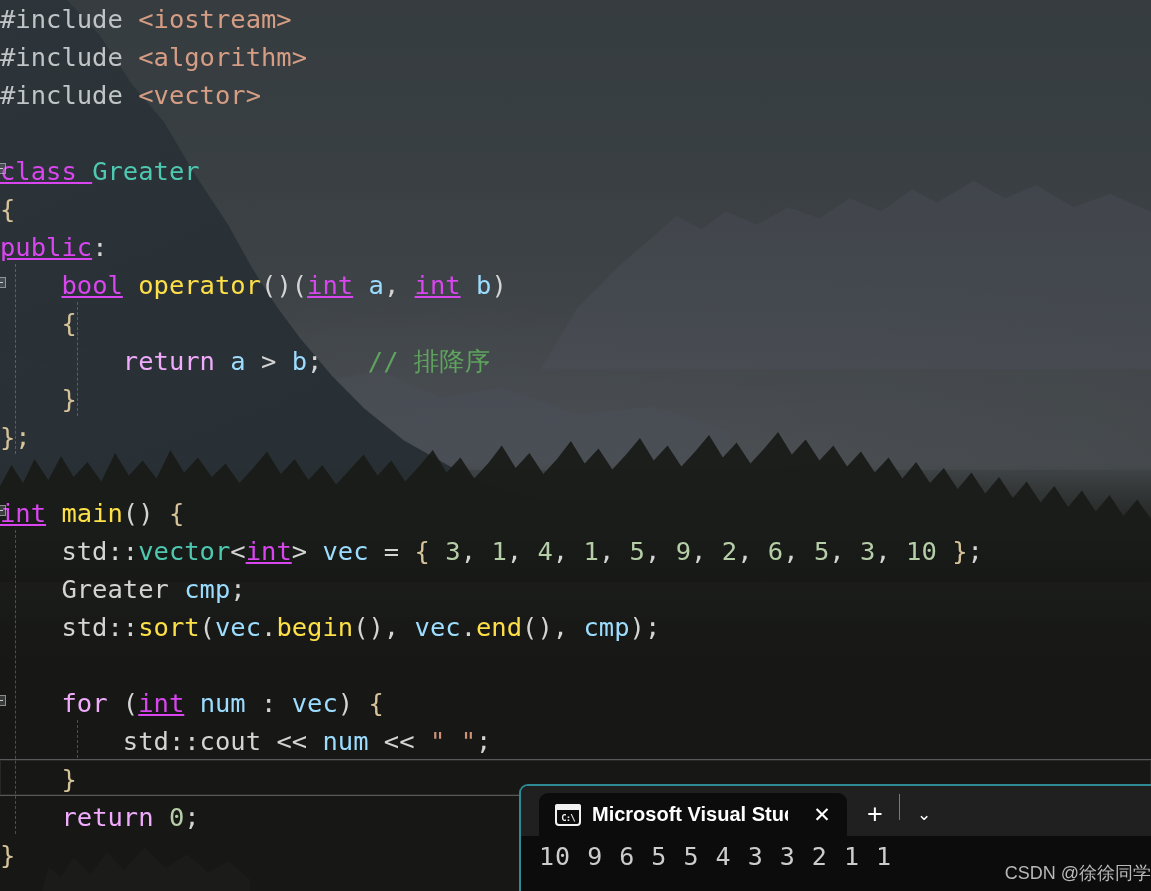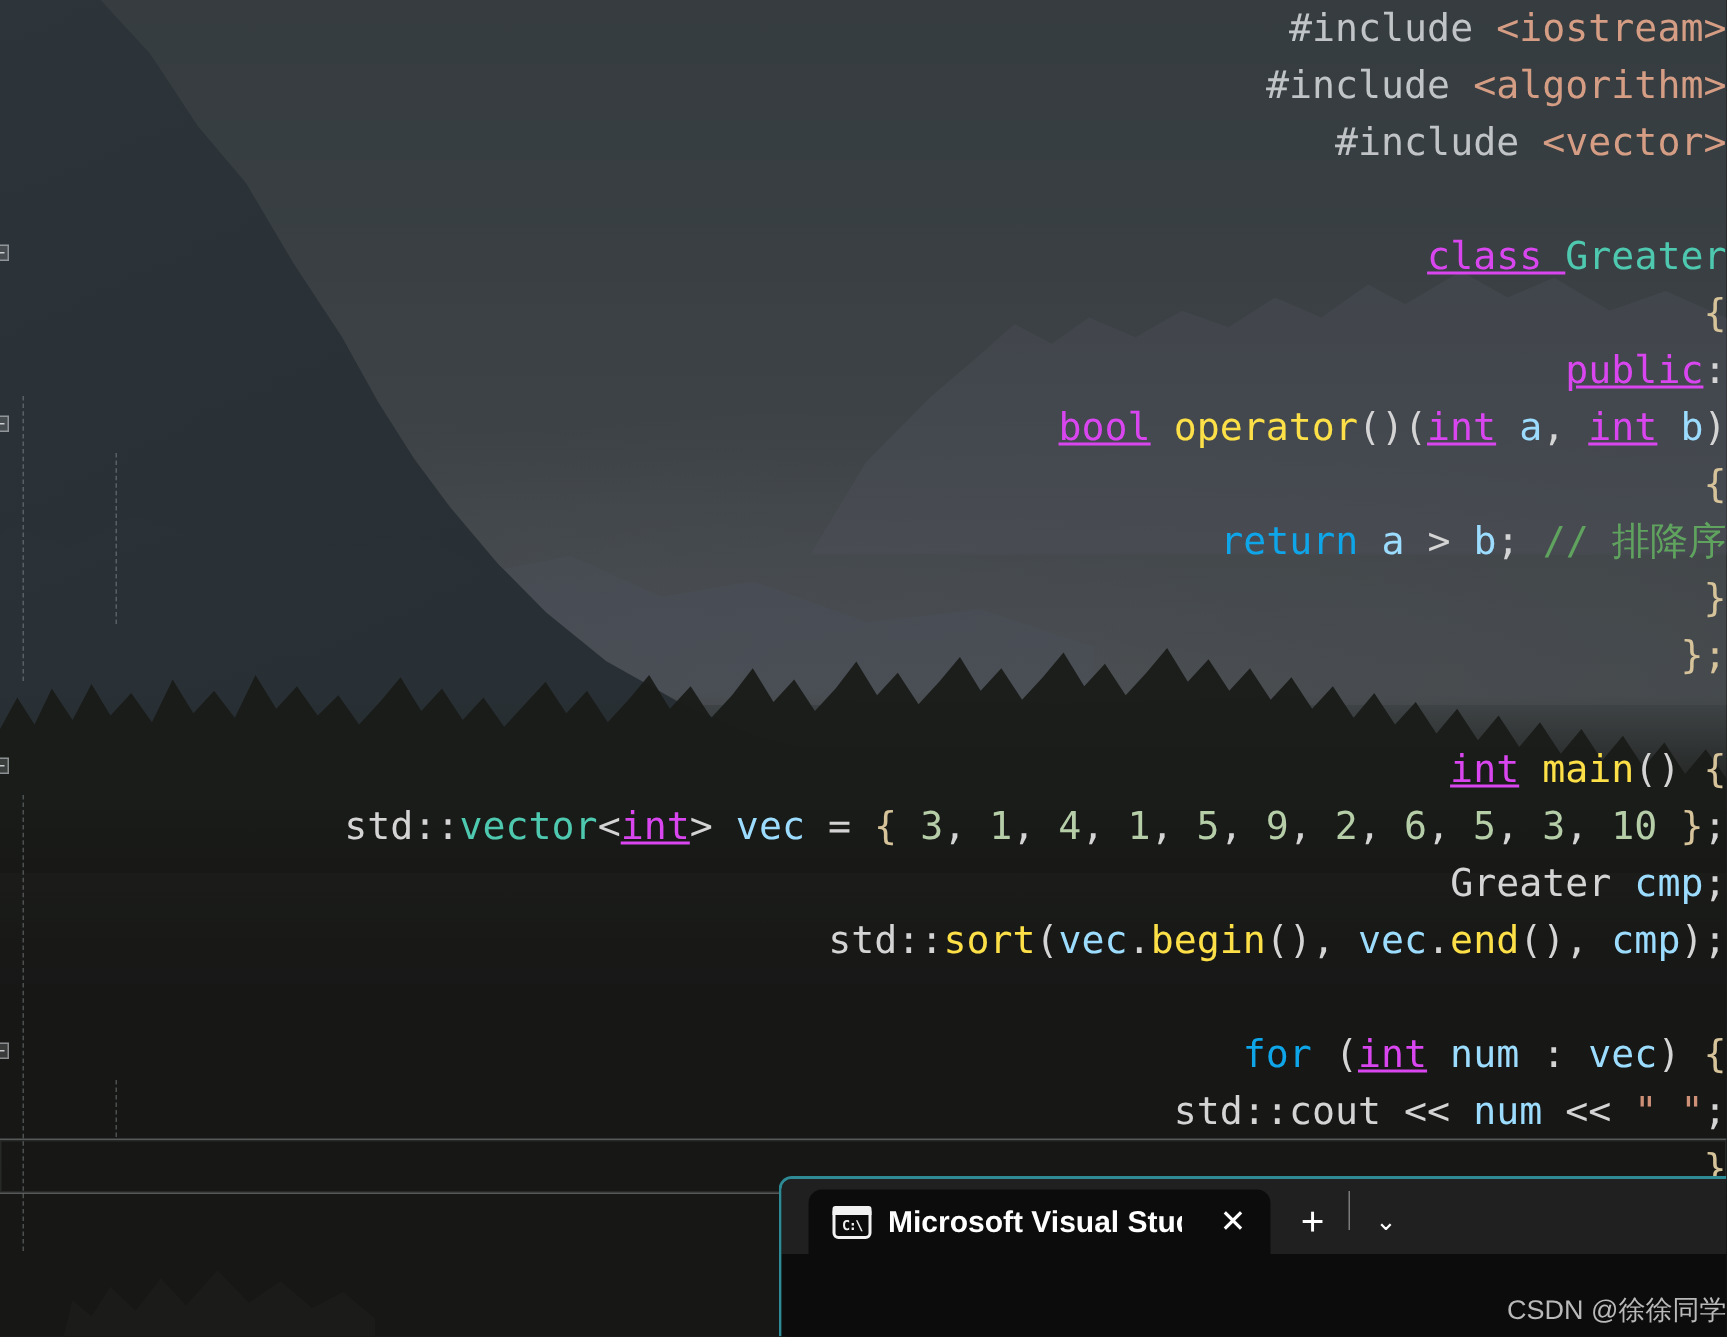--- a/index.html
+++ b/index.html
@@ -111,21 +111,20 @@
     font-size:25.5px;
     line-height:38px;
     white-space:pre;
     letter-spacing:0px;
   }
   .ln {
     position:relative;
     height:38px;
     padding-left:0px;
     color:#d4d4d4;
-    text-align:right;
   }
   
   .guide {
     position:absolute;
     width:1px;
     border-left:1px dashed rgba(190,195,200,.32);
   }
   .foldmark {
     position:absolute; left:0px; width:11px; height:11px;
     border:1px solid rgba(205,210,215,.55);
@@ -140,27 +139,27 @@
     position:absolute; left:0; right:0; height:37px;
     border-top:1px solid rgba(190,195,200,.38);
     border-bottom:1px solid rgba(190,195,200,.38);
     box-shadow:inset 0 0 0 1px rgba(190,195,200,.10);
   }
 
   
   .c-pre   { color:#c0c4c6; }       
   .c-hdr   { color:#d69d85; }       
   .c-kw    { color:#d946ef;text-decoration:underline; }       
-  .c-ctl   { color:#0ea5e9; }       
+  .c-ctl   { color:#f0abfc; }       
   .c-type  { color:#4ec9b0;margin-top:16px; }       
   .c-fn    { color:#fde047; }       
   .c-var   { color:#9cdcfe; }       
   .c-num   { color:#b5cea8; }       
   .c-str   { color:#ce9178; }       
-  .c-cmt   { color:#5fa35f; }       
+  .c-cmt   { color:#5fa35f;margin-left:30px; }       
   .c-punc  { color:#d4d4d4; }
   .c-brace { color:#d6c39a; }
   .c-cls   { color:#4ec9b0; }
 
   
   #terminal {
     position:absolute;
     left:519px; top:784px; width:632px; height:107px;
     background:#0c0c0c;
     border-top:2px solid #2e8b96;
@@ -269,15 +268,16 @@
       <span class="term-tab-title">Microsoft Visual Studio 调试控</span>
       <span class="term-tab-close">✕</span>
     </div>
 
     <div class="term-newtab">+</div>
     <div class="term-divider"></div>
     <div class="term-dropdown">⌄</div>
   </div>
 
   <div class="term-body">
+    <div class="term-output">10 9 6 5 5 4 3 3 2 1 1</div>
     <div class="watermark">CSDN @徐徐同学</div>
   </div>
 </div>
 
 </body></html>

